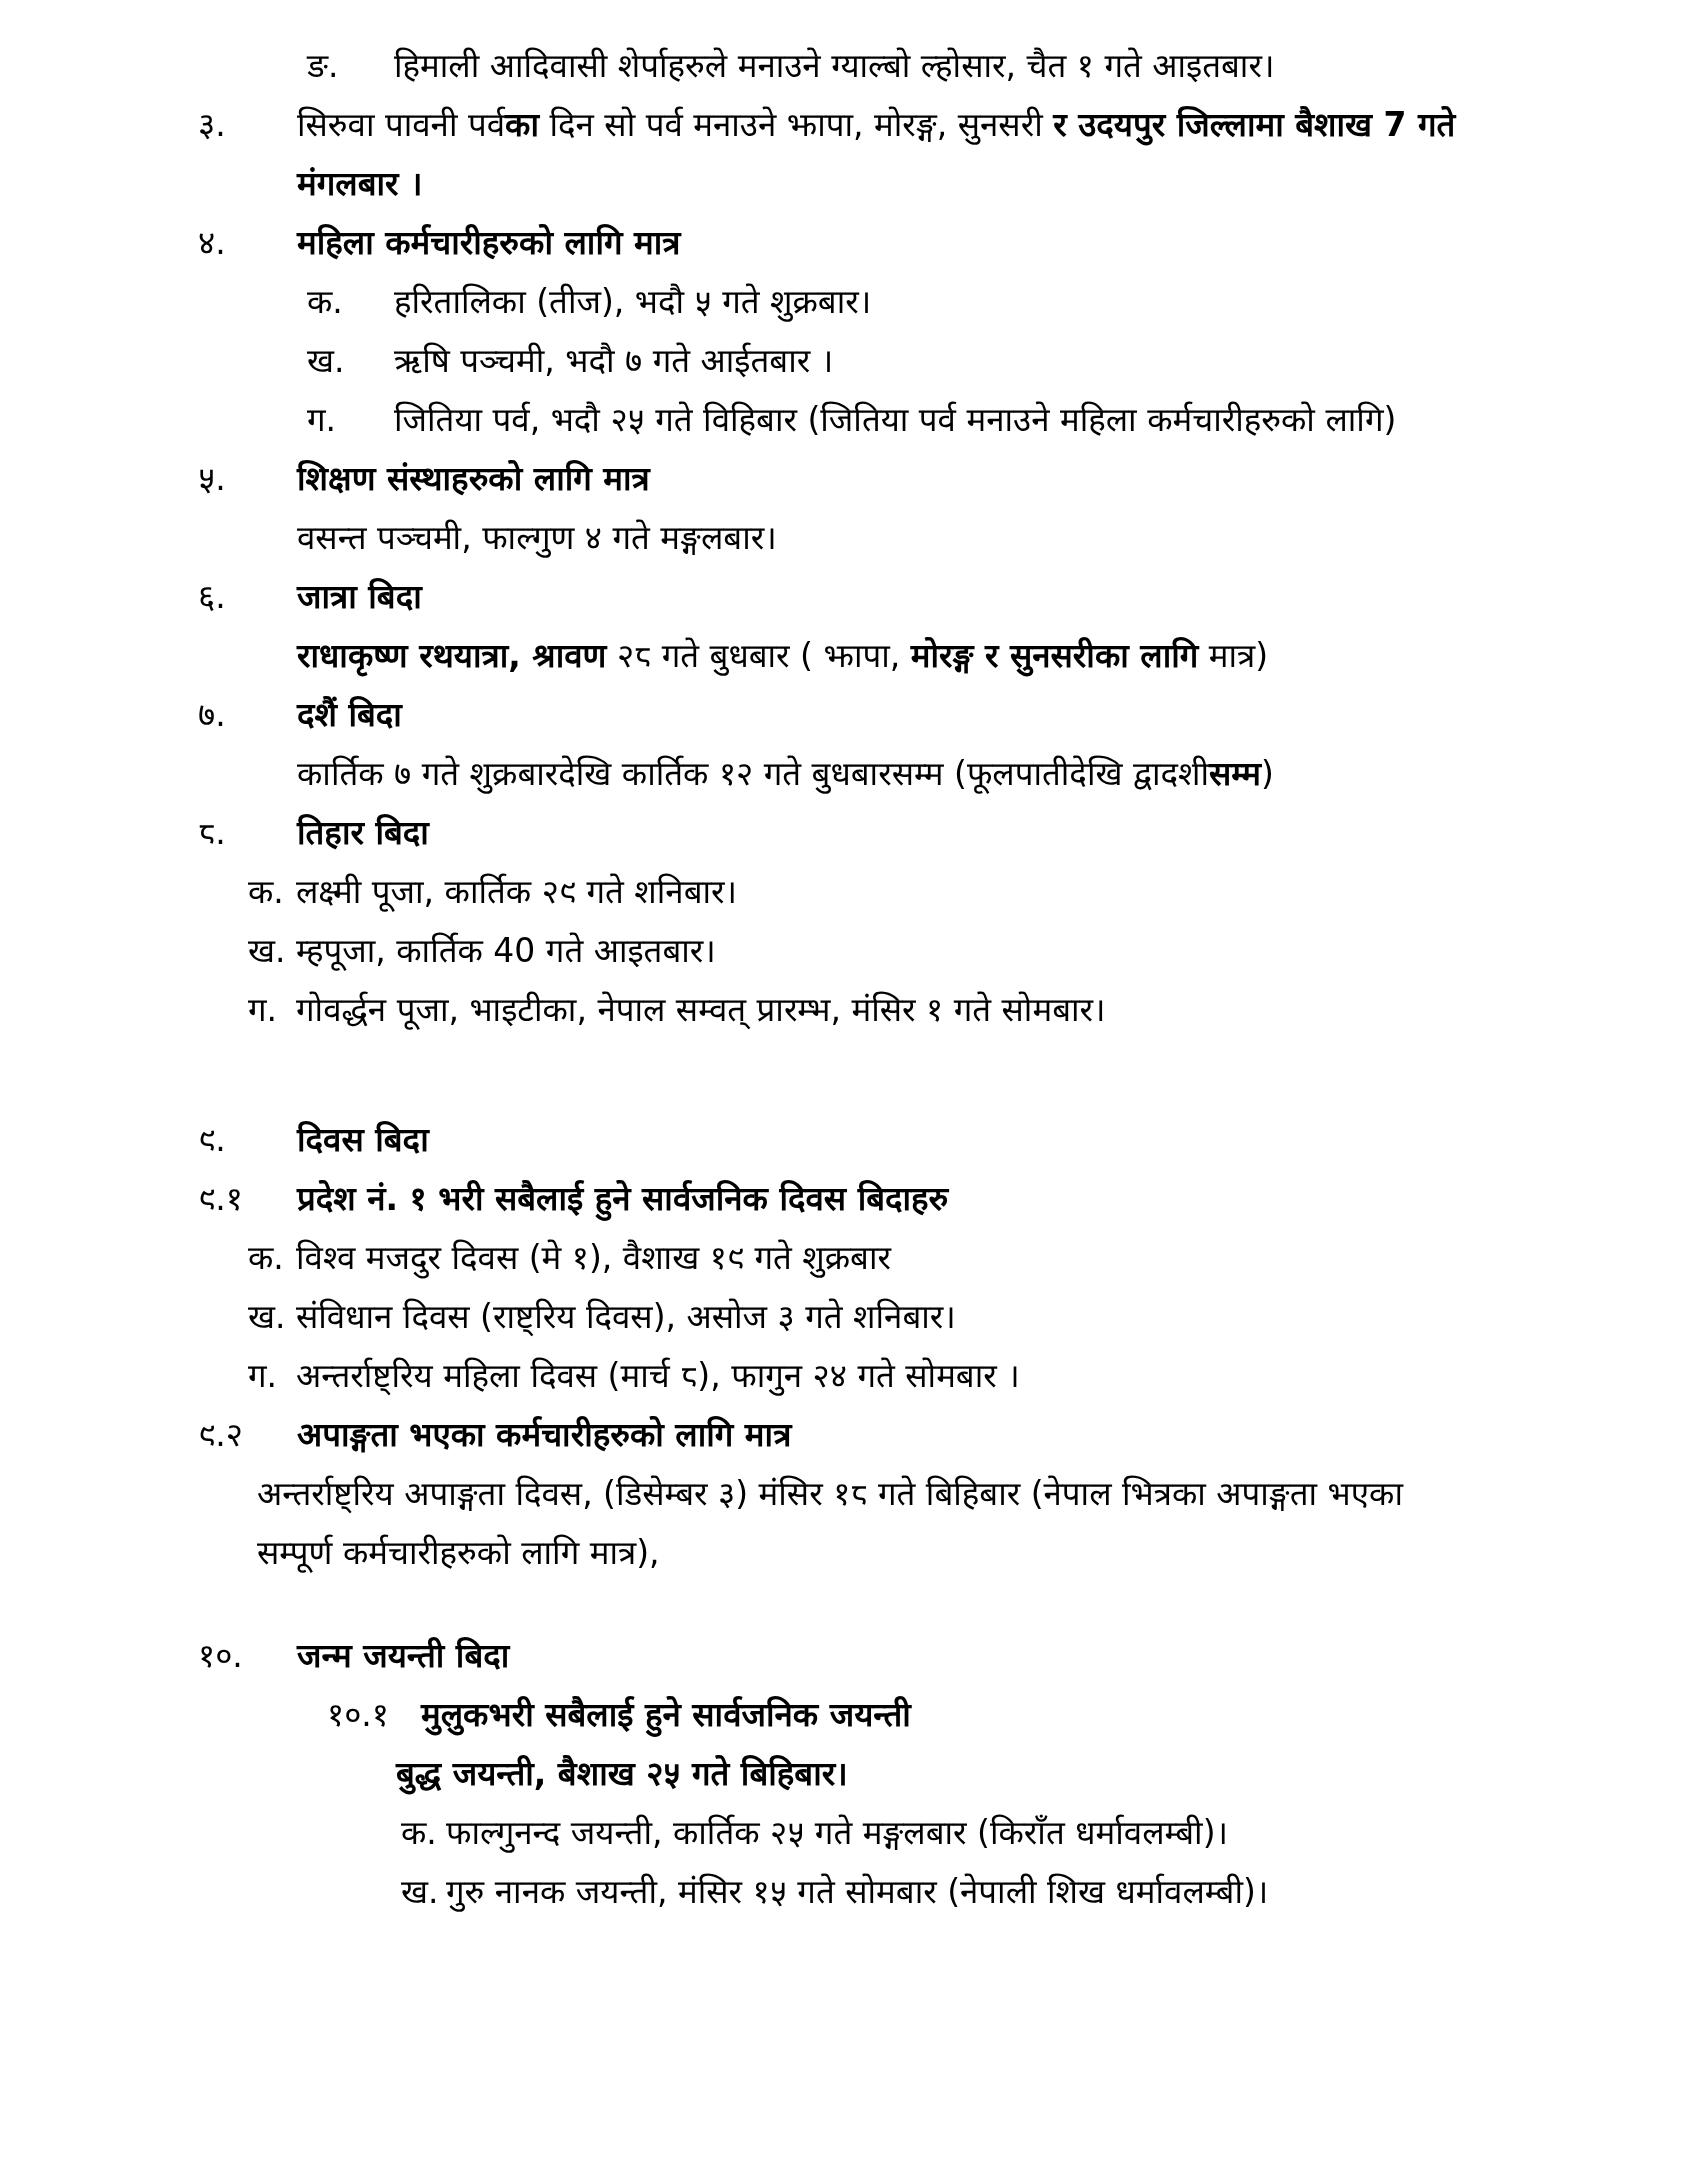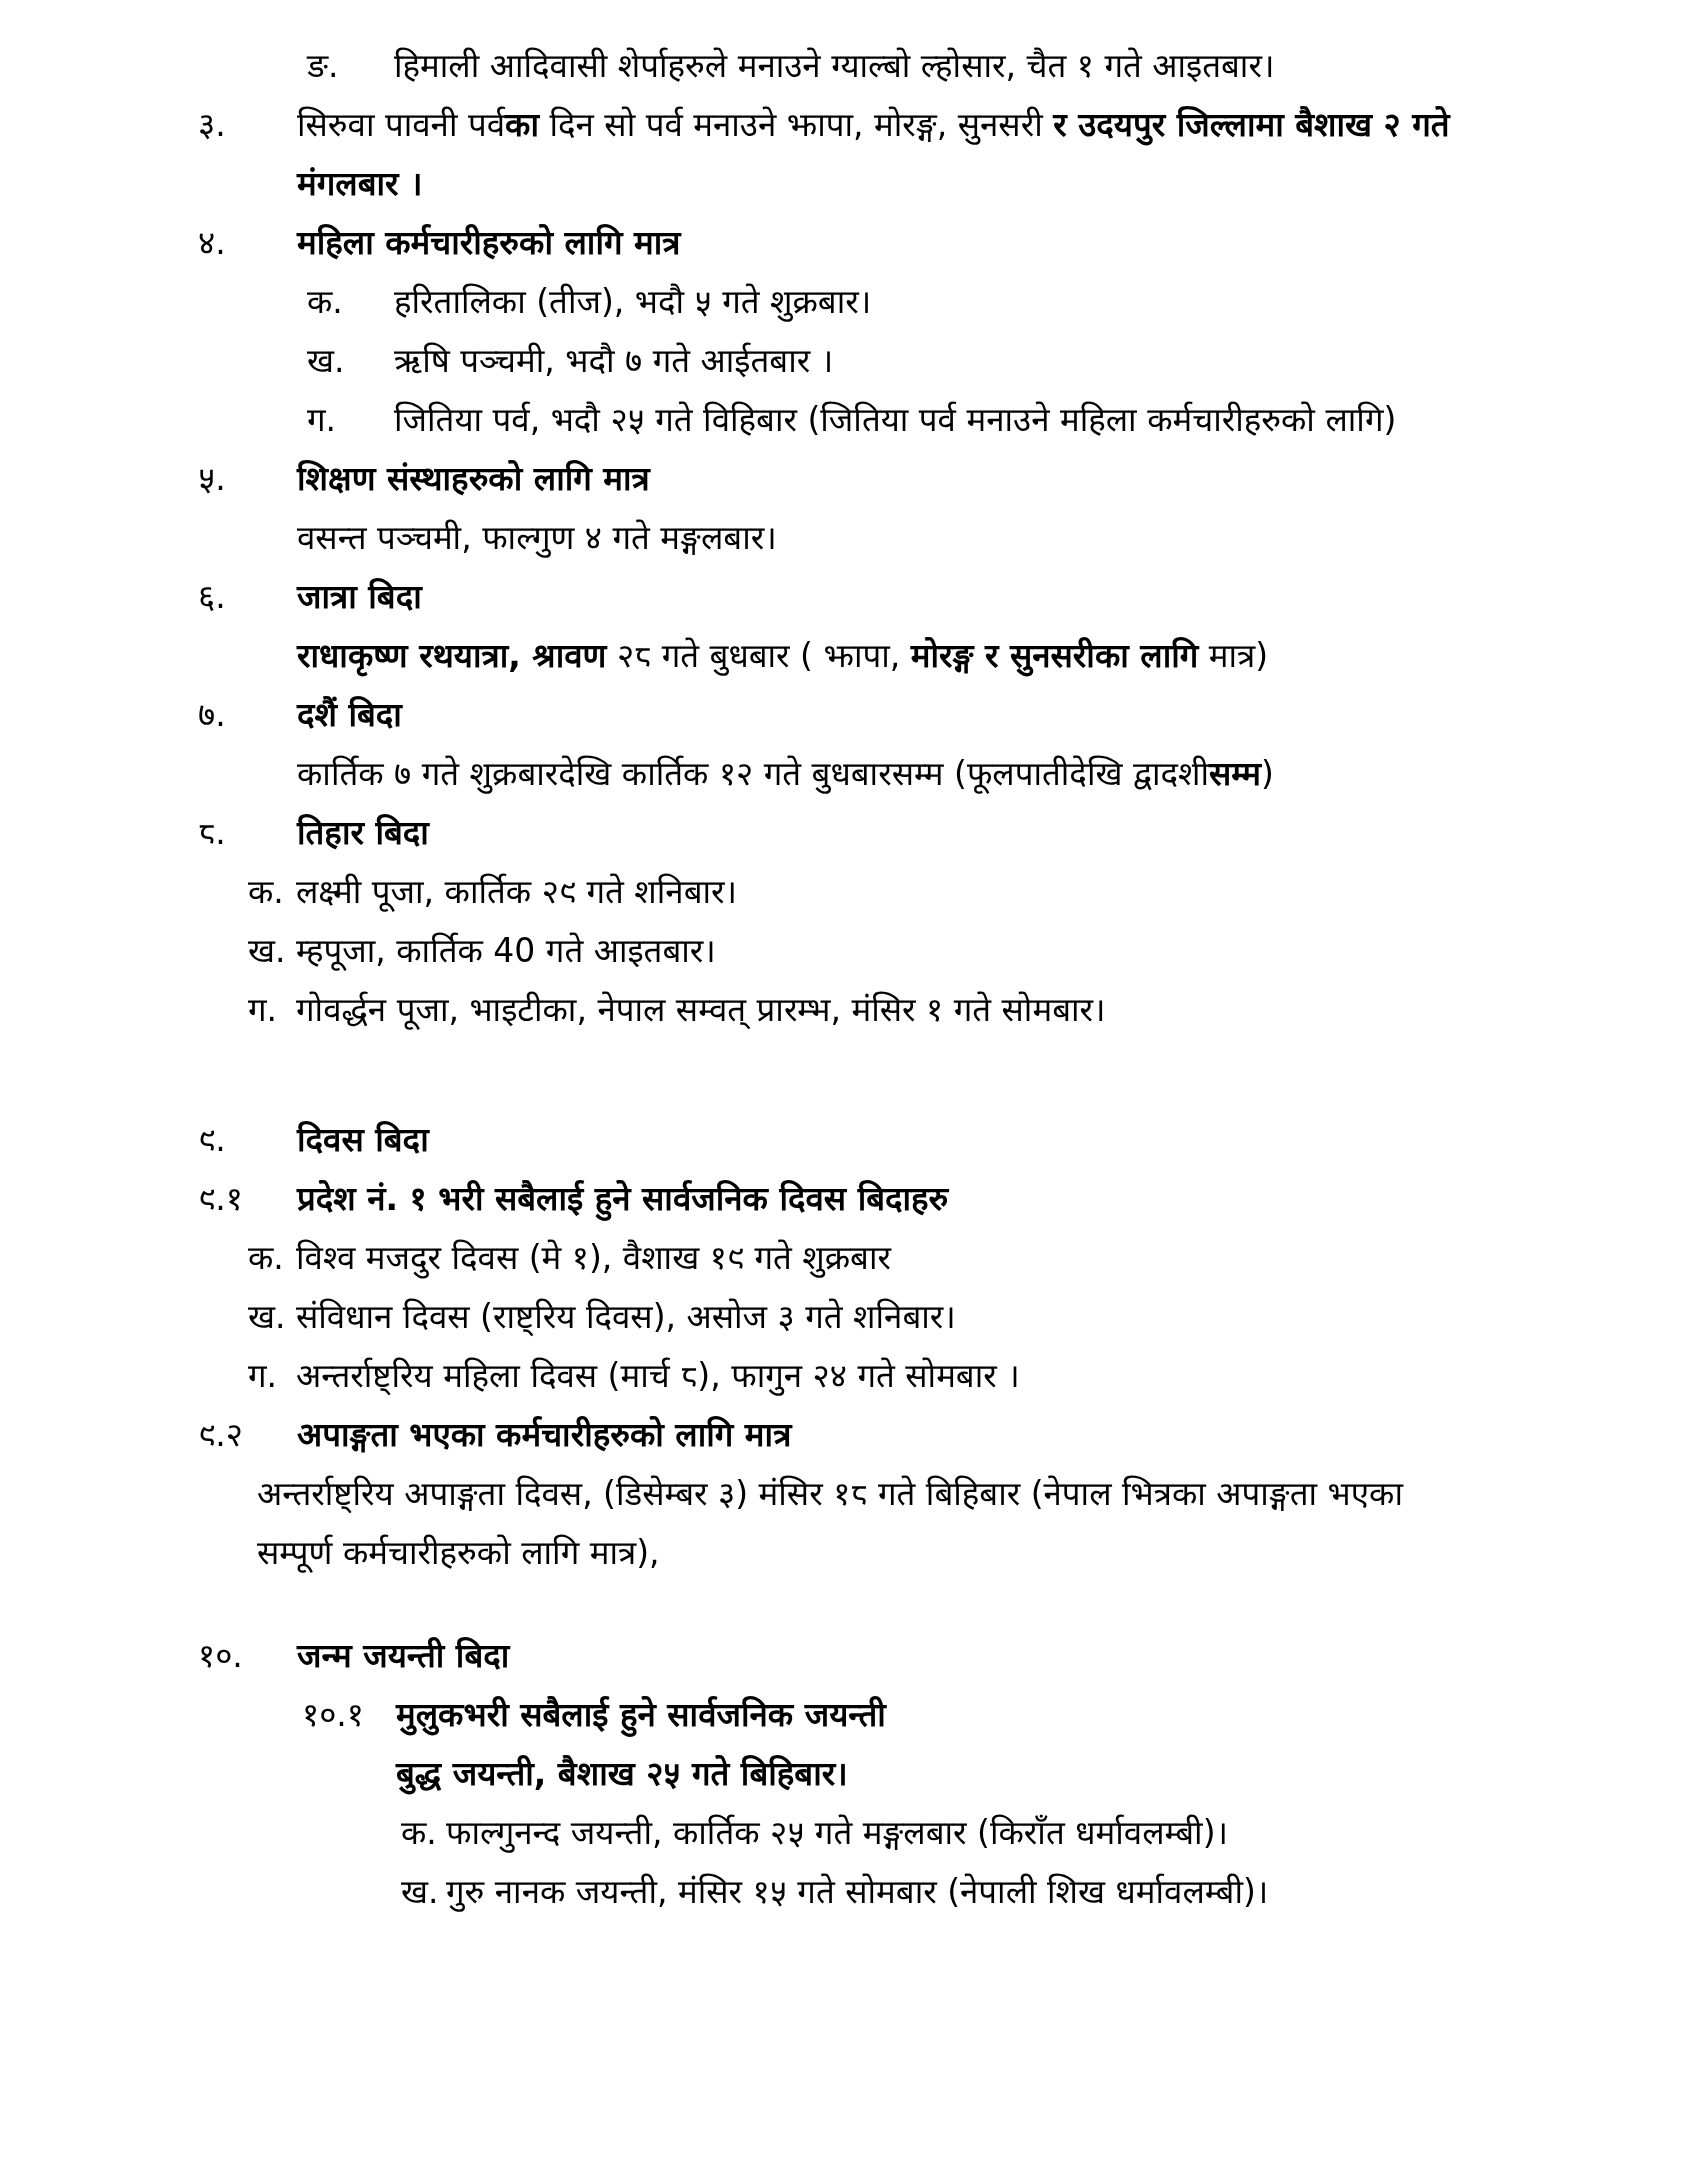--- a/index.html
+++ b/index.html
@@ -24,41 +24,41 @@
     font-size:33px;
     white-space:nowrap;
   }
   .marker{display:inline-block;flex:0 0 auto;}
   .txt{display:inline-block;}
   .b{font-weight:700;}
   
   .n1{padding-left:198px;}   .n1 .marker{width:99px;}
   .n2a{padding-left:307px;}  .n2a .marker{width:87px;}
   .n2b{padding-left:248px;}  .n2b .marker{width:48px;}
-  .n3{padding-left:302px;}   .n3 .marker{width:94px;}
+  .n3{padding-left:302px;margin-left:25px;}   .n3 .marker{width:94px;}
   .n2c{padding-left:401px;}  .n2c .marker{width:45px;}
   .c1{padding-left:297px;text-align:center;}
   .c2{padding-left:257px;}
   .c3{padding-left:396px;font-weight:bold;}
   .gap-lg{height:71px;}
   .gap-md{height:44px;}
 </style>
 </head>
 <body>
 
 <div class="page">
 
   <div class="row n2a">
     <span class="marker">ङ.</span>
     <span class="txt"><span>हिमाली आदिवासी शेर्पाहरुले मनाउने ग्याल्बो ल्होसार, चैत १ गते आइतबार।</span></span>
   </div>
 
   <div class="row n1">
     <span class="marker">३.</span>
-    <span class="txt"><span>सिरुवा पावनी पर्व</span><span class="b">का</span><span> दिन सो पर्व मनाउने झापा, मोरङ्ग, सुनसरी </span><span class="b">र उदयपुर जिल्लामा बैशाख २ गते</span></span>
+    <span class="txt"><span>सिरुवा पावनी पर्व</span><span class="b">का</span><span> दिन सो पर्व मनाउने झापा, मोरङ्ग, सुनसरी </span><span class="b">र उदयपुर जिल्लामा बैशाख 7 गते</span></span>
   </div>
 
   <div class="row c1">
     <span class="txt"><span class="b">मंगलबार ।</span></span>
   </div>
 
   <div class="row n1">
     <span class="marker">४.</span>
     <span class="txt"><span class="b">महिला कर्मचारीहरुको लागि मात्र</span></span>
   </div>

